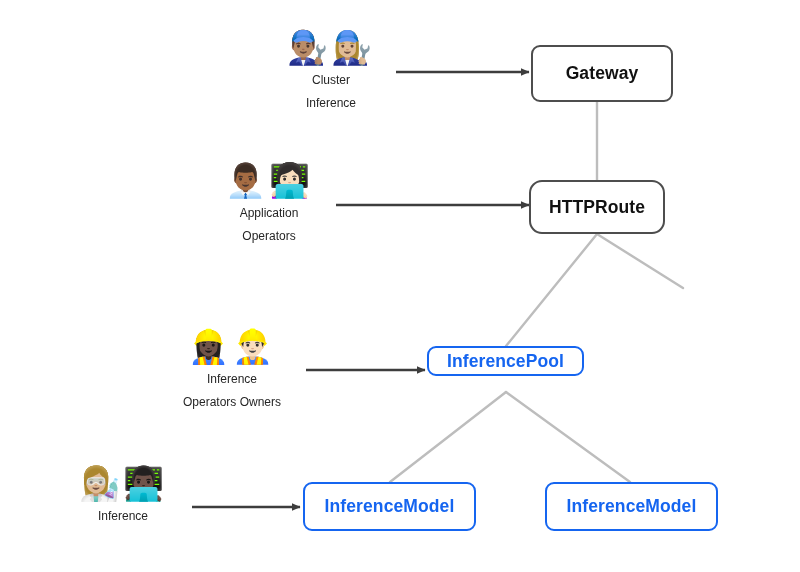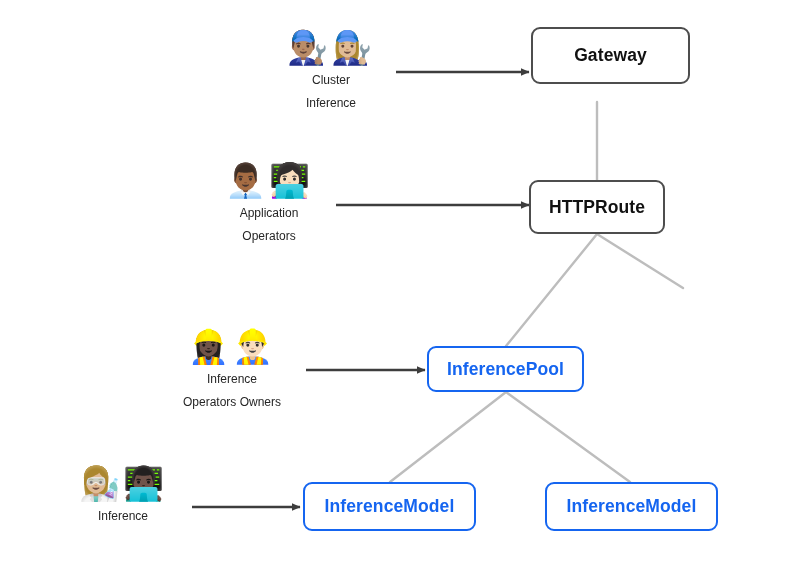--- a/index.html
+++ b/index.html
@@ -121,30 +121,30 @@
     <div class="persona-emojis">👷🏿‍♀️👷🏻‍♂️</div>
     <div class="persona-label">Inference</div>
     <div class="persona-label">Operators Owners</div>
   </div>
 
   <div class="persona" style="left:8px; top:464px;">
     <div class="persona-emojis">👩🏼‍🔬👨🏿‍💻</div>
     <div class="persona-label">Inference</div>
   </div>
 
-  <div class="node gw" style="left:531px; top:27px; width:159px; height:57px;">
+  <div class="node gw" style="left:531px; top:45px; width:142px; height:57px;">
     <span>Gateway</span>
   </div>
 
-  <div class="node gw" style="left:529px; top:180px; width:136px; height:54px;">
+  <div class="node gw" style="left:529px; top:180px; width:136px; height:54px;border-radius:13px;">
     <span>HTTPRoute</span>
   </div>
 
 
-  <div class="node blue" style="left:427px; top:346px; width:157px; height:46px;">
+  <div class="node blue" style="left:427px; top:346px; width:157px; height:30px;">
     <span>InferencePool</span>
   </div>
 
   <div class="node blue" style="left:303px; top:482px; width:173px; height:49px;">
     <span>InferenceModel</span>
   </div>
 
   <div class="node blue" style="left:545px; top:482px; width:173px; height:49px;">
     <span>InferenceModel</span>
   </div>

